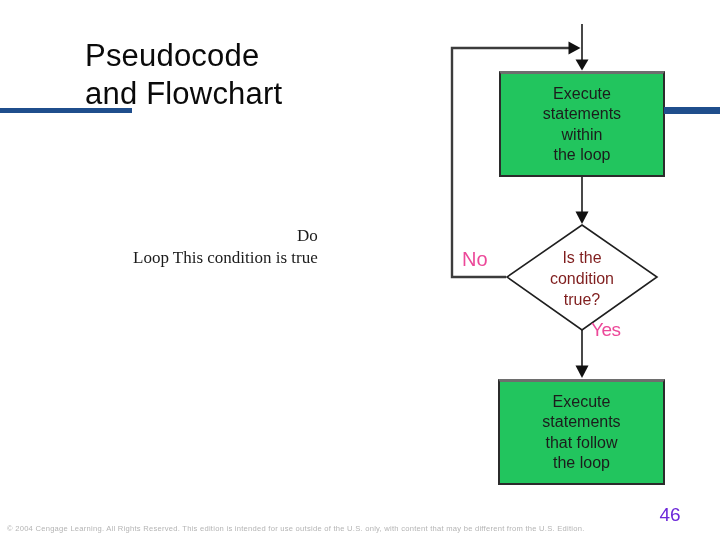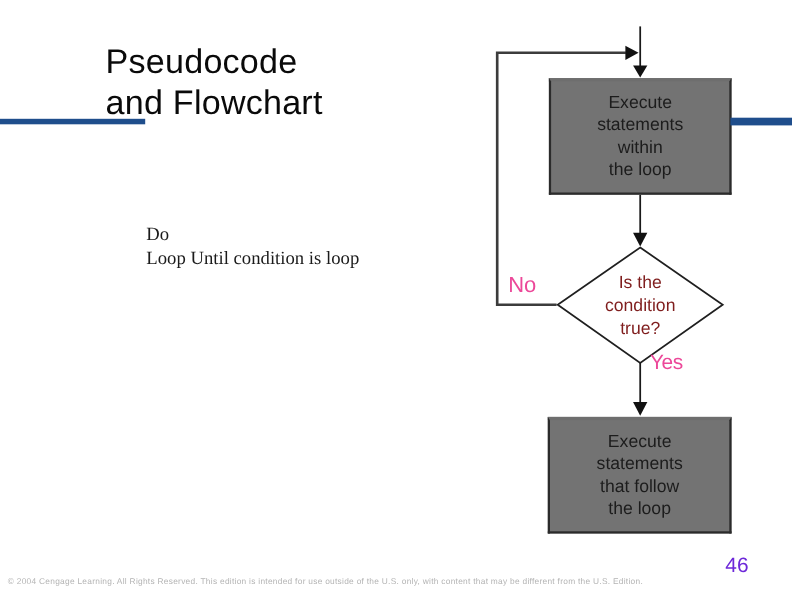--- a/index.html
+++ b/index.html
@@ -6,21 +6,21 @@
   .slide {
     position: relative;
     width: 720px;
     height: 540px;
     background: #ffffff;
     overflow: hidden;
     font-family: "Liberation Sans", sans-serif;
   }
   .title {
     position: absolute;
-    left: 96px;
+    left: 85px;
     top: 37px;
     font-size: 31px;
     line-height: 38px;
     color: #0a0a0a;
     white-space: pre-line;
     letter-spacing: 0.2px;
   }
   .accent-bar-left {
     position: absolute;
     left: 0; top: 108px;
@@ -29,37 +29,38 @@
   }
   .accent-bar-right {
     position: absolute;
     left: 664px; top: 107px;
     width: 56px; height: 7px;
     background: #1f4e8c;
     z-index: 5;
   }
   .pseudocode {
     position: absolute;
-    left: 133px; top: 202px;
+    left: 133px; top: 225px;
     font-family: "Liberation Serif", serif;
     font-size: 17px;
     line-height: 21.5px;
     color: #1b1b1b;
+    text-align: right;
   }
   .pseudocode .indent { padding-left: 13px; }
   .fc-svg {
     position: absolute;
     left: 0; top: 0;
     width: 720px; height: 540px;
     z-index: 1;
   }
   .fc-box {
     position: absolute;
     box-sizing: border-box;
-    background: #737373;
+    background: #22c55e;
     border: 2px solid #2b2b2b;
     border-top: 3px solid #6e6e6e;
     display: flex;
     align-items: center;
     justify-content: center;
     text-align: center;
     font-size: 16px;
     line-height: 20.5px;
     color: #1c1c1c;
     white-space: pre-line;
@@ -113,21 +114,21 @@
 <div class="slide">
 
   <div class="title">Pseudocode
 and Flowchart</div>
 
   <div class="accent-bar-left"></div>
   <div class="accent-bar-right"></div>
 
   <div class="pseudocode">
     <div>Do</div>
-    <div>Loop Until condition is loop</div>
+    <div>Loop This condition is true</div>
   </div>
 
   <svg class="fc-svg" viewBox="0 0 720 540" xmlns="http://www.w3.org/2000/svg">
 
     <line x1="582" y1="24" x2="582" y2="61" stroke="#1a1a1a" stroke-width="1.6"></line>
     <polygon points="575.5,59.5 588.5,59.5 582,70.5" fill="#111111"></polygon>
 
     <polyline points="569,48 452,48 452,277 506,277" fill="none" stroke="#3c3c3c" stroke-width="2.4"></polyline>
     <polygon points="568.5,41.5 568.5,54.5 580.5,48" fill="#111111"></polygon>
 

